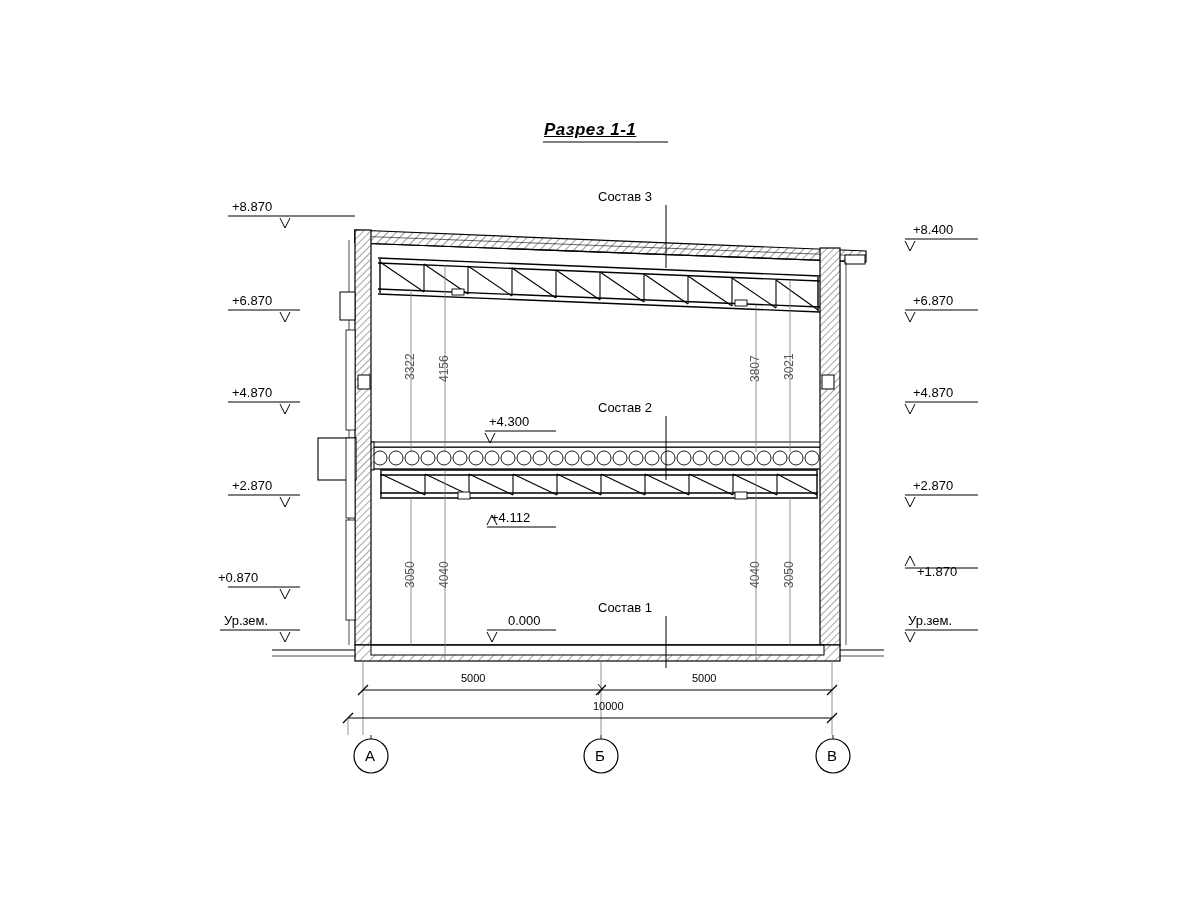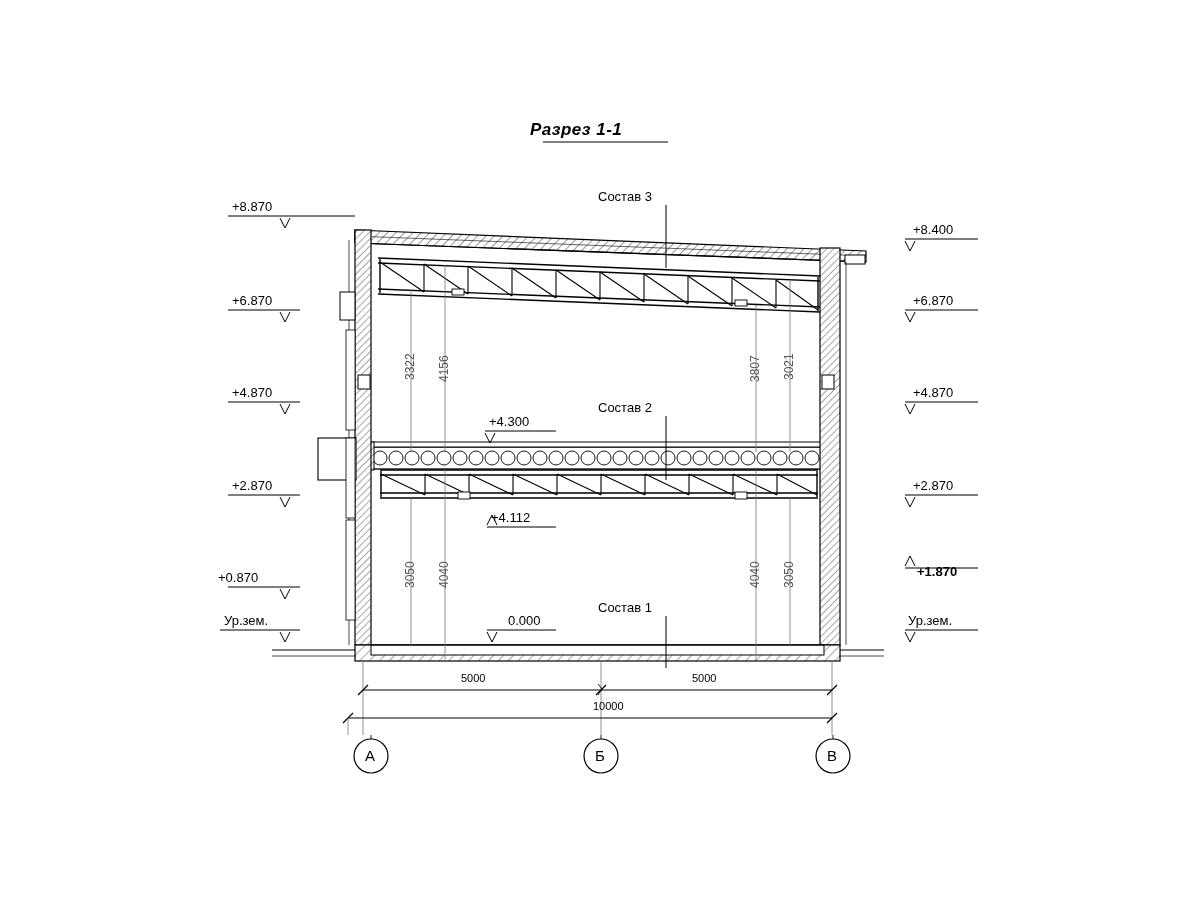--- a/index.html
+++ b/index.html
@@ -331,38 +331,38 @@
       <line x1="371" y1="735" x2="371" y2="740" stroke="#000000" stroke-width="0.9"></line>
       <line x1="601" y1="735" x2="601" y2="740" stroke="#000000" stroke-width="0.9"></line>
       <line x1="833" y1="735" x2="833" y2="740" stroke="#000000" stroke-width="0.9"></line>
       <circle cx="371" cy="756" r="17" fill="#ffffff" stroke="#000000" stroke-width="1.2"></circle>
       <circle cx="601" cy="756" r="17" fill="#ffffff" stroke="#000000" stroke-width="1.2"></circle>
       <circle cx="833" cy="756" r="17" fill="#ffffff" stroke="#000000" stroke-width="1.2"></circle>
     </g>
 
   </svg>
 
-  <div class="ttl" style="left:530px; top:120px;">Разрез 1-1</div>
+  <div class="ttl" style="left:544px; top:120px;text-decoration:underline;">Разрез 1-1</div>
 
   <div class="lbl" style="left:598px; top:189px;">Состав 3</div>
   <div class="lbl" style="left:598px; top:400px;">Состав 2</div>
   <div class="lbl" style="left:598px; top:600px;">Состав 1</div>
 
   <div class="lbl" style="left:232px; top:199px;">+8.870</div>
   <div class="lbl" style="left:232px; top:293px;">+6.870</div>
   <div class="lbl" style="left:232px; top:385px;">+4.870</div>
   <div class="lbl" style="left:232px; top:478px;">+2.870</div>
   <div class="lbl" style="left:218px; top:570px;">+0.870</div>
   <div class="lbl" style="left:224px; top:613px;">Ур.зем.</div>
 
   <div class="lbl" style="left:913px; top:222px;">+8.400</div>
   <div class="lbl" style="left:913px; top:293px;">+6.870</div>
   <div class="lbl" style="left:913px; top:385px;">+4.870</div>
   <div class="lbl" style="left:913px; top:478px;">+2.870</div>
-  <div class="lbl" style="left:917px; top:564px;font-weight:bold;">+1.870</div>
+  <div class="lbl" style="left:917px; top:564px;">+1.870</div>
   <div class="lbl" style="left:908px; top:613px;">Ур.зем.</div>
 
   <div class="lbl" style="left:489px; top:414px;">+4.300</div>
   <div class="lbl" style="left:491px; top:510px;">+4.112</div>
   <div class="lbl" style="left:508px; top:613px;">0.000</div>
 
   <div class="vdim" style="left:403px; top:380px;">3322</div>
   <div class="vdim" style="left:437px; top:382px;">4156</div>
   <div class="vdim" style="left:748px; top:382px;">3807</div>
   <div class="vdim" style="left:782px; top:380px;">3021</div>

